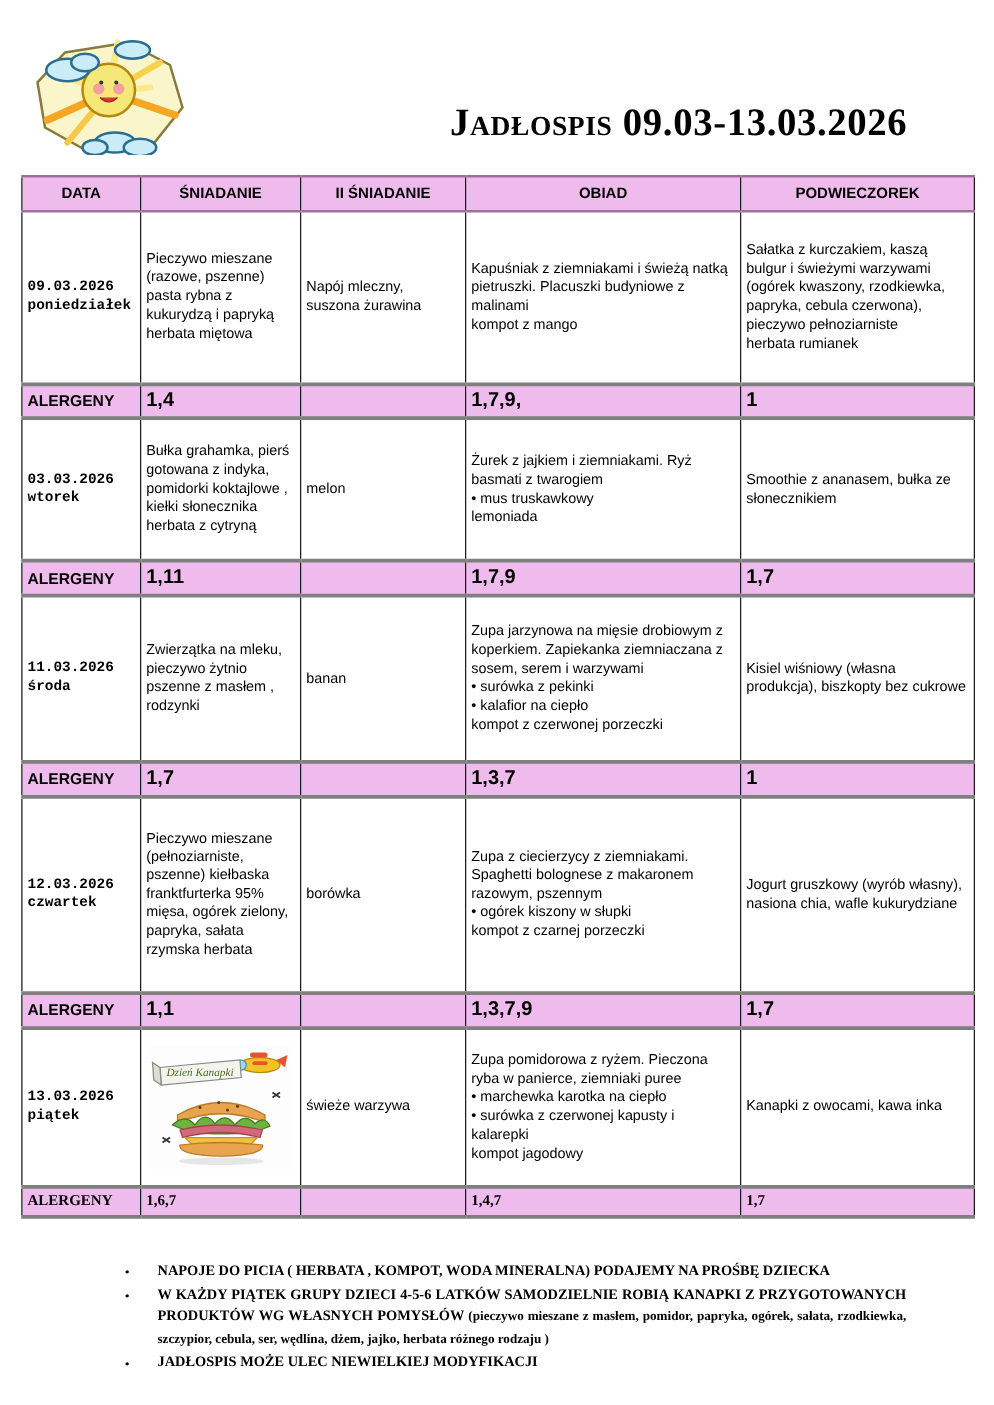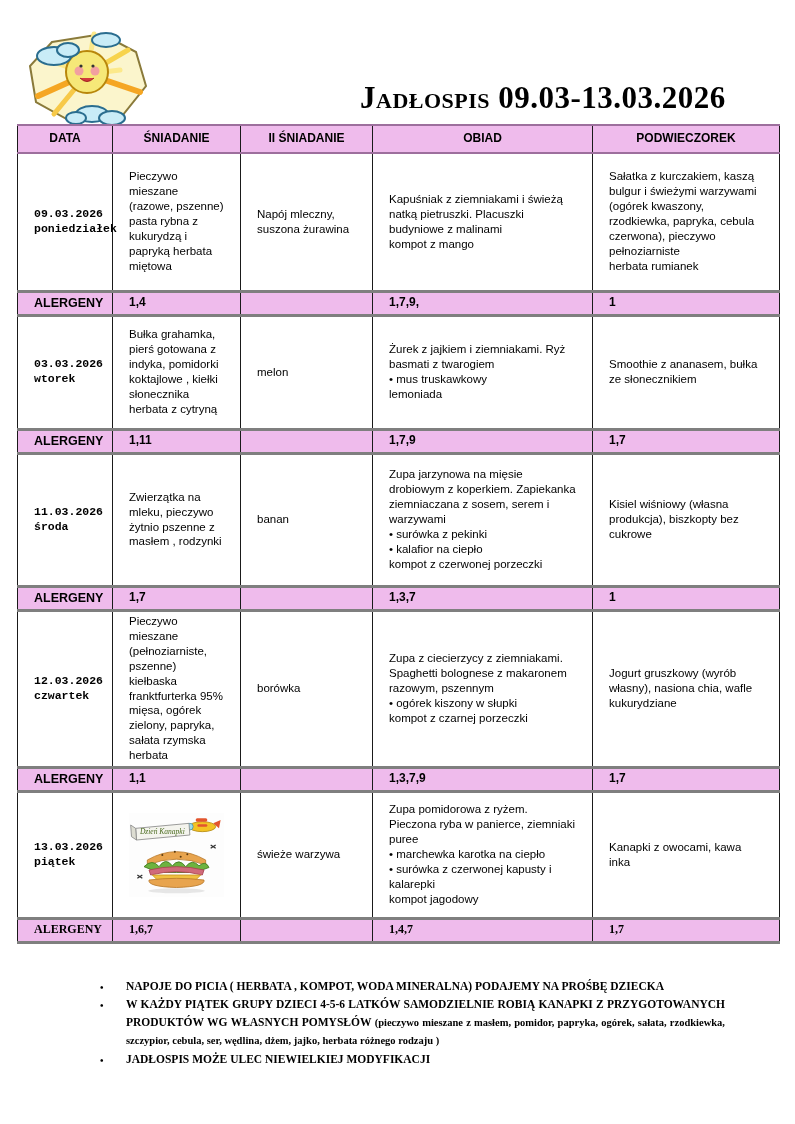--- a/index.html
+++ b/index.html
@@ -3,21 +3,21 @@
 <meta charset="utf-8">
 <style>
   * { margin: 0; padding: 0; box-sizing: border-box; }
   body {
     width: 795px; height: 1124px;
     background: #ffffff;
     font-family: "Liberation Sans", sans-serif;
     color: #000;
     position: relative;
   }
-  .page-header { position: relative; height: 124px; }
+  .page-header { position: relative; height: 140px; }
   .logo { position: absolute; left: 24px; top: 30px; width: 126px; height: 94px; }
   .doc-title {
     position: absolute;
     left: 360px; top: 80px;
     width: 400px;
     font-family: "Liberation Serif", serif;
     font-weight: bold;
     font-variant: small-caps;
     font-size: 31px;
     letter-spacing: 0.5px;
@@ -30,39 +30,39 @@
     width: 762px;
   }
   .menu-table col.c-data { width: 95px; }
   .menu-table col.c-sn   { width: 128px; }
   .menu-table col.c-iisn { width: 132px; }
   .menu-table col.c-ob   { width: 220px; }
   .menu-table col.c-pod  { width: 187px; }
   .menu-table td, .menu-table th {
     border: 1px solid #1a1a1a;
     vertical-align: middle;
-    padding: 2px 16px;
+    padding: 2px 4px;
     font-size: 11.5px;
     line-height: 1.3;
   }
   .menu-table thead th {
     background: #efbbec;
     font-weight: bold;
     height: 28px;
     font-size: 12px;
     border-top: 2px solid #9d6f9d;
     border-bottom: 2px solid #9d6f9d;
   }
   .day-cell { font-weight: bold; font-size: 12px; font-family: Liberation Mono, monospace; }
   .meal-cell { white-space: pre-line; }
   tr.alergeny-row td {
     background: #efbbec;
     font-weight: bold;
     height: 24px;
-    font-size: 12px;
+    font-size: 16px;
     border-top: 3px solid #7f7f7f;
     border-bottom: 3px solid #7f7f7f;
   }
   tr.alergeny-row td.alergeny-label { font-size: 12.5px; }
   tr.alergeny-row.serif-style td {
     font-family: "Liberation Serif", serif;
     font-size: 12px;
   }
   tr.r1 td { height: 138px; }
   tr.r2 td { height: 114px; }

